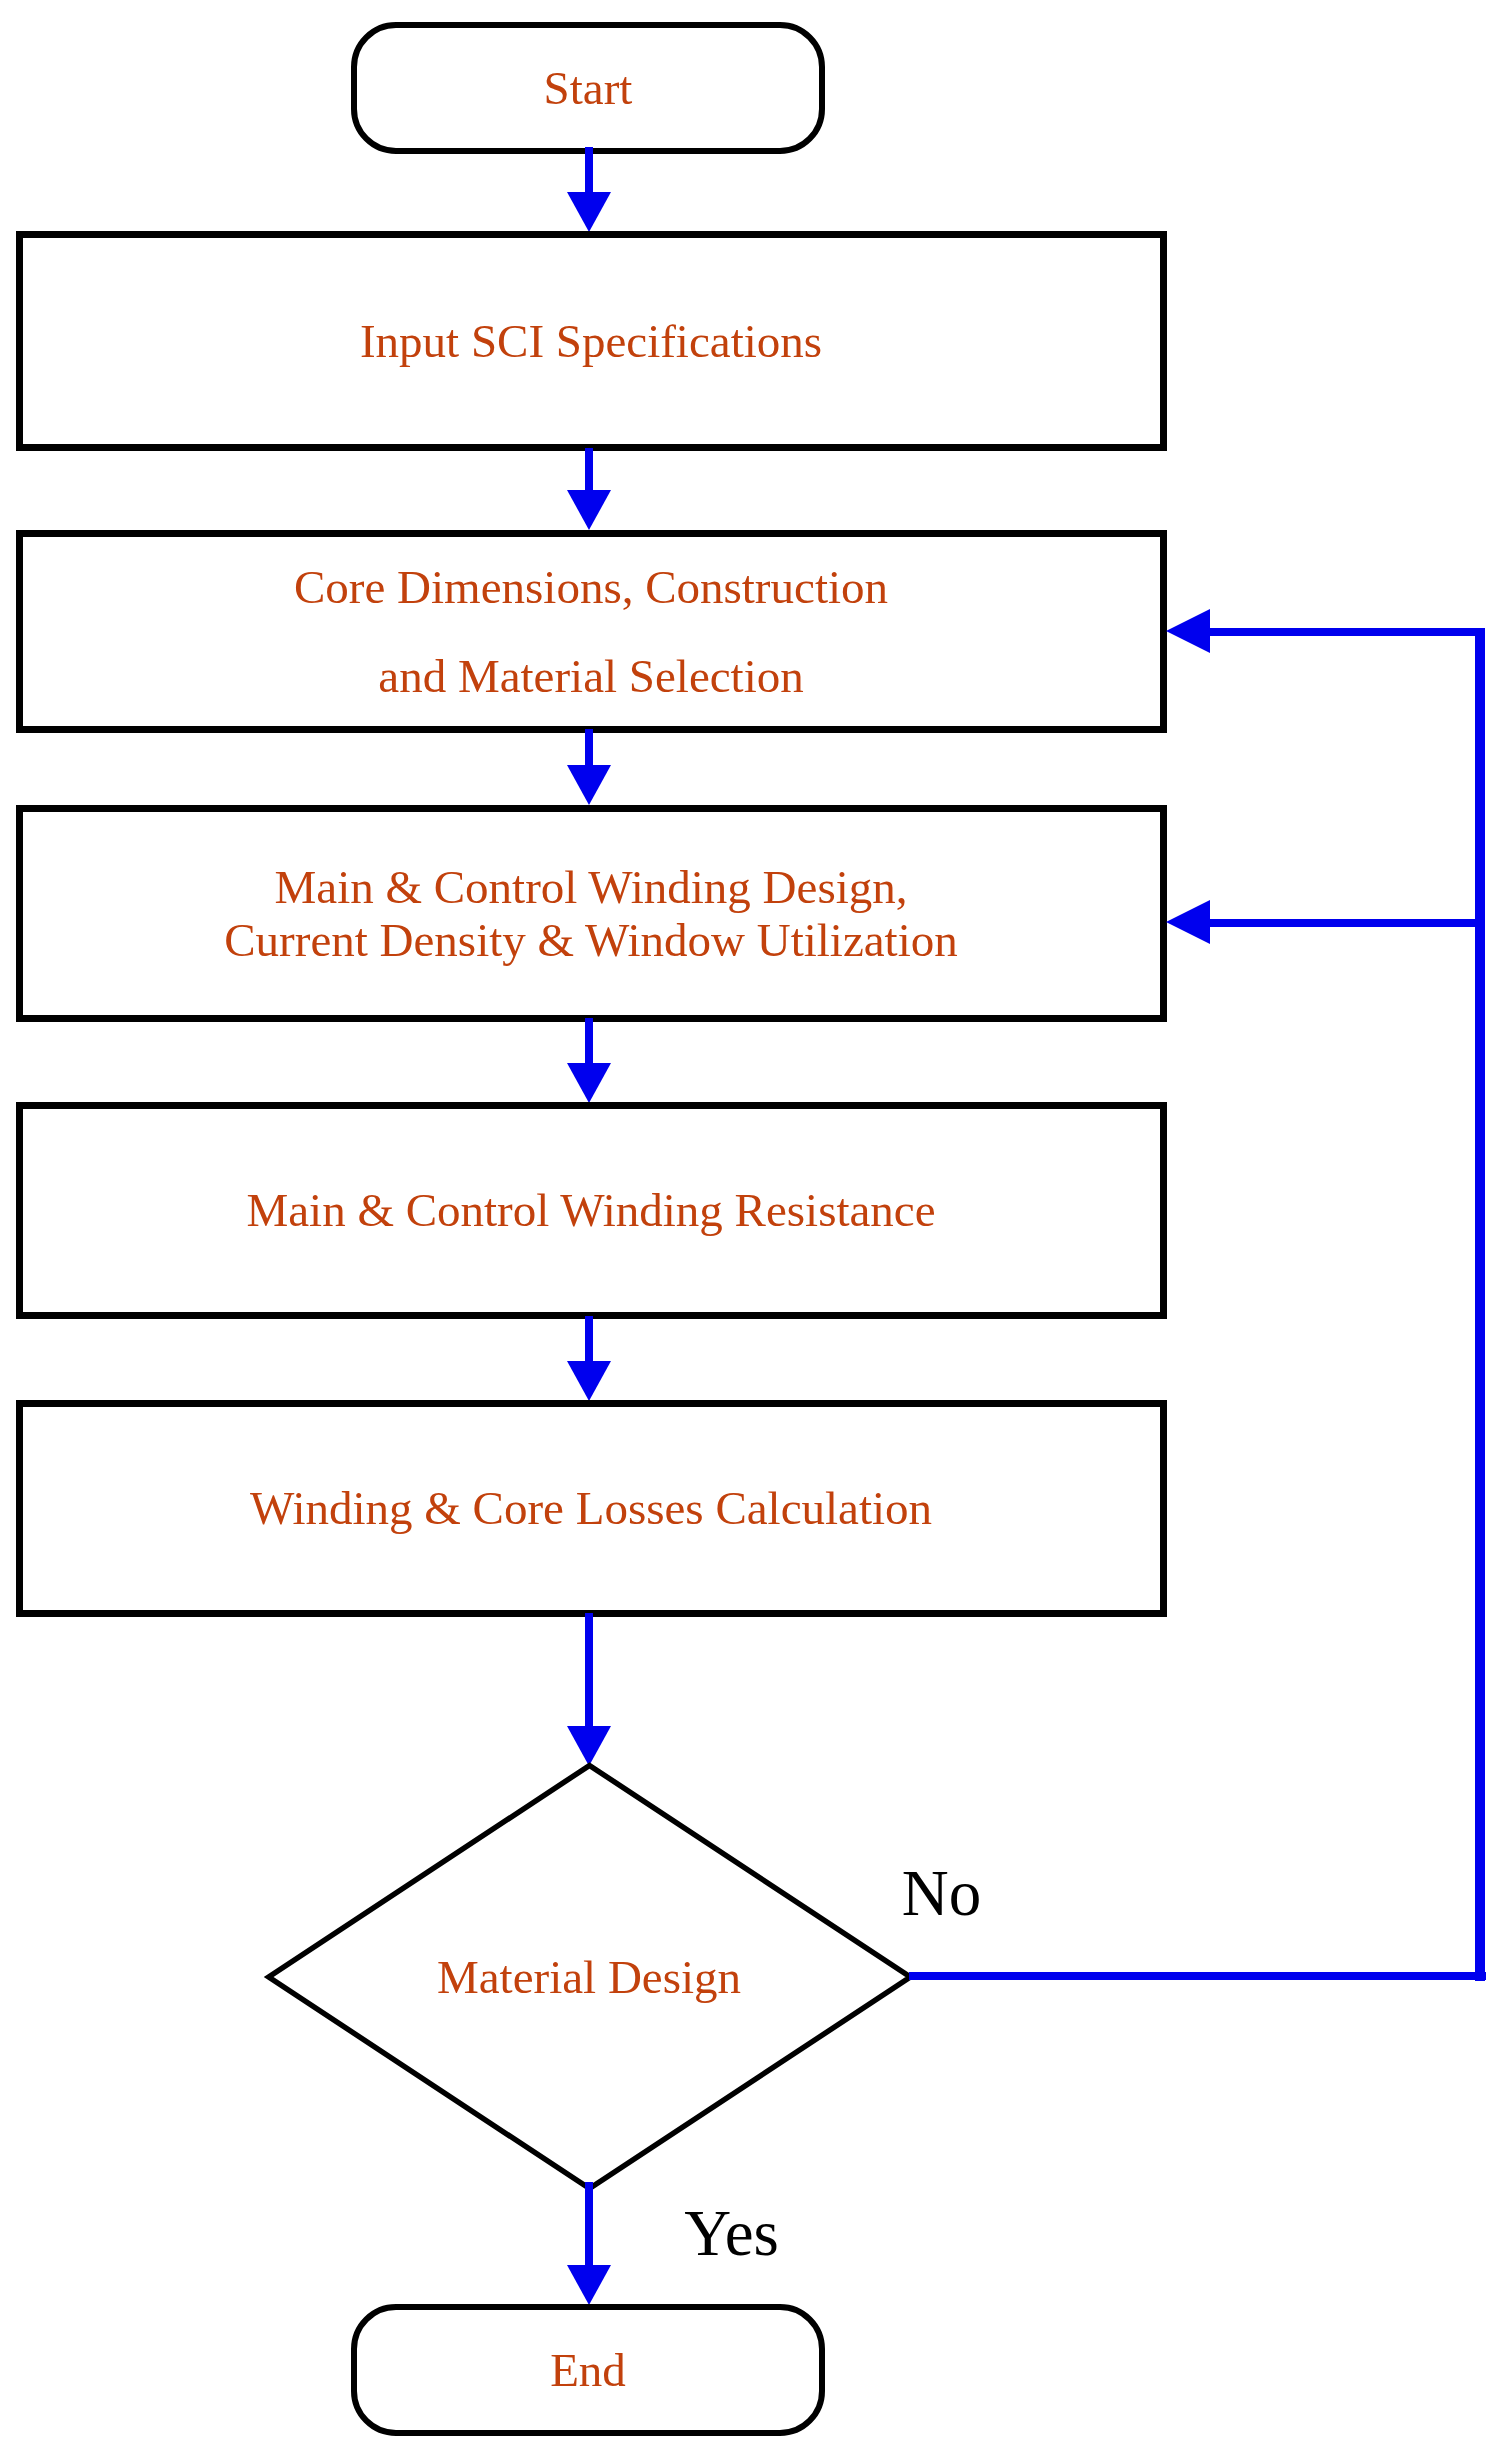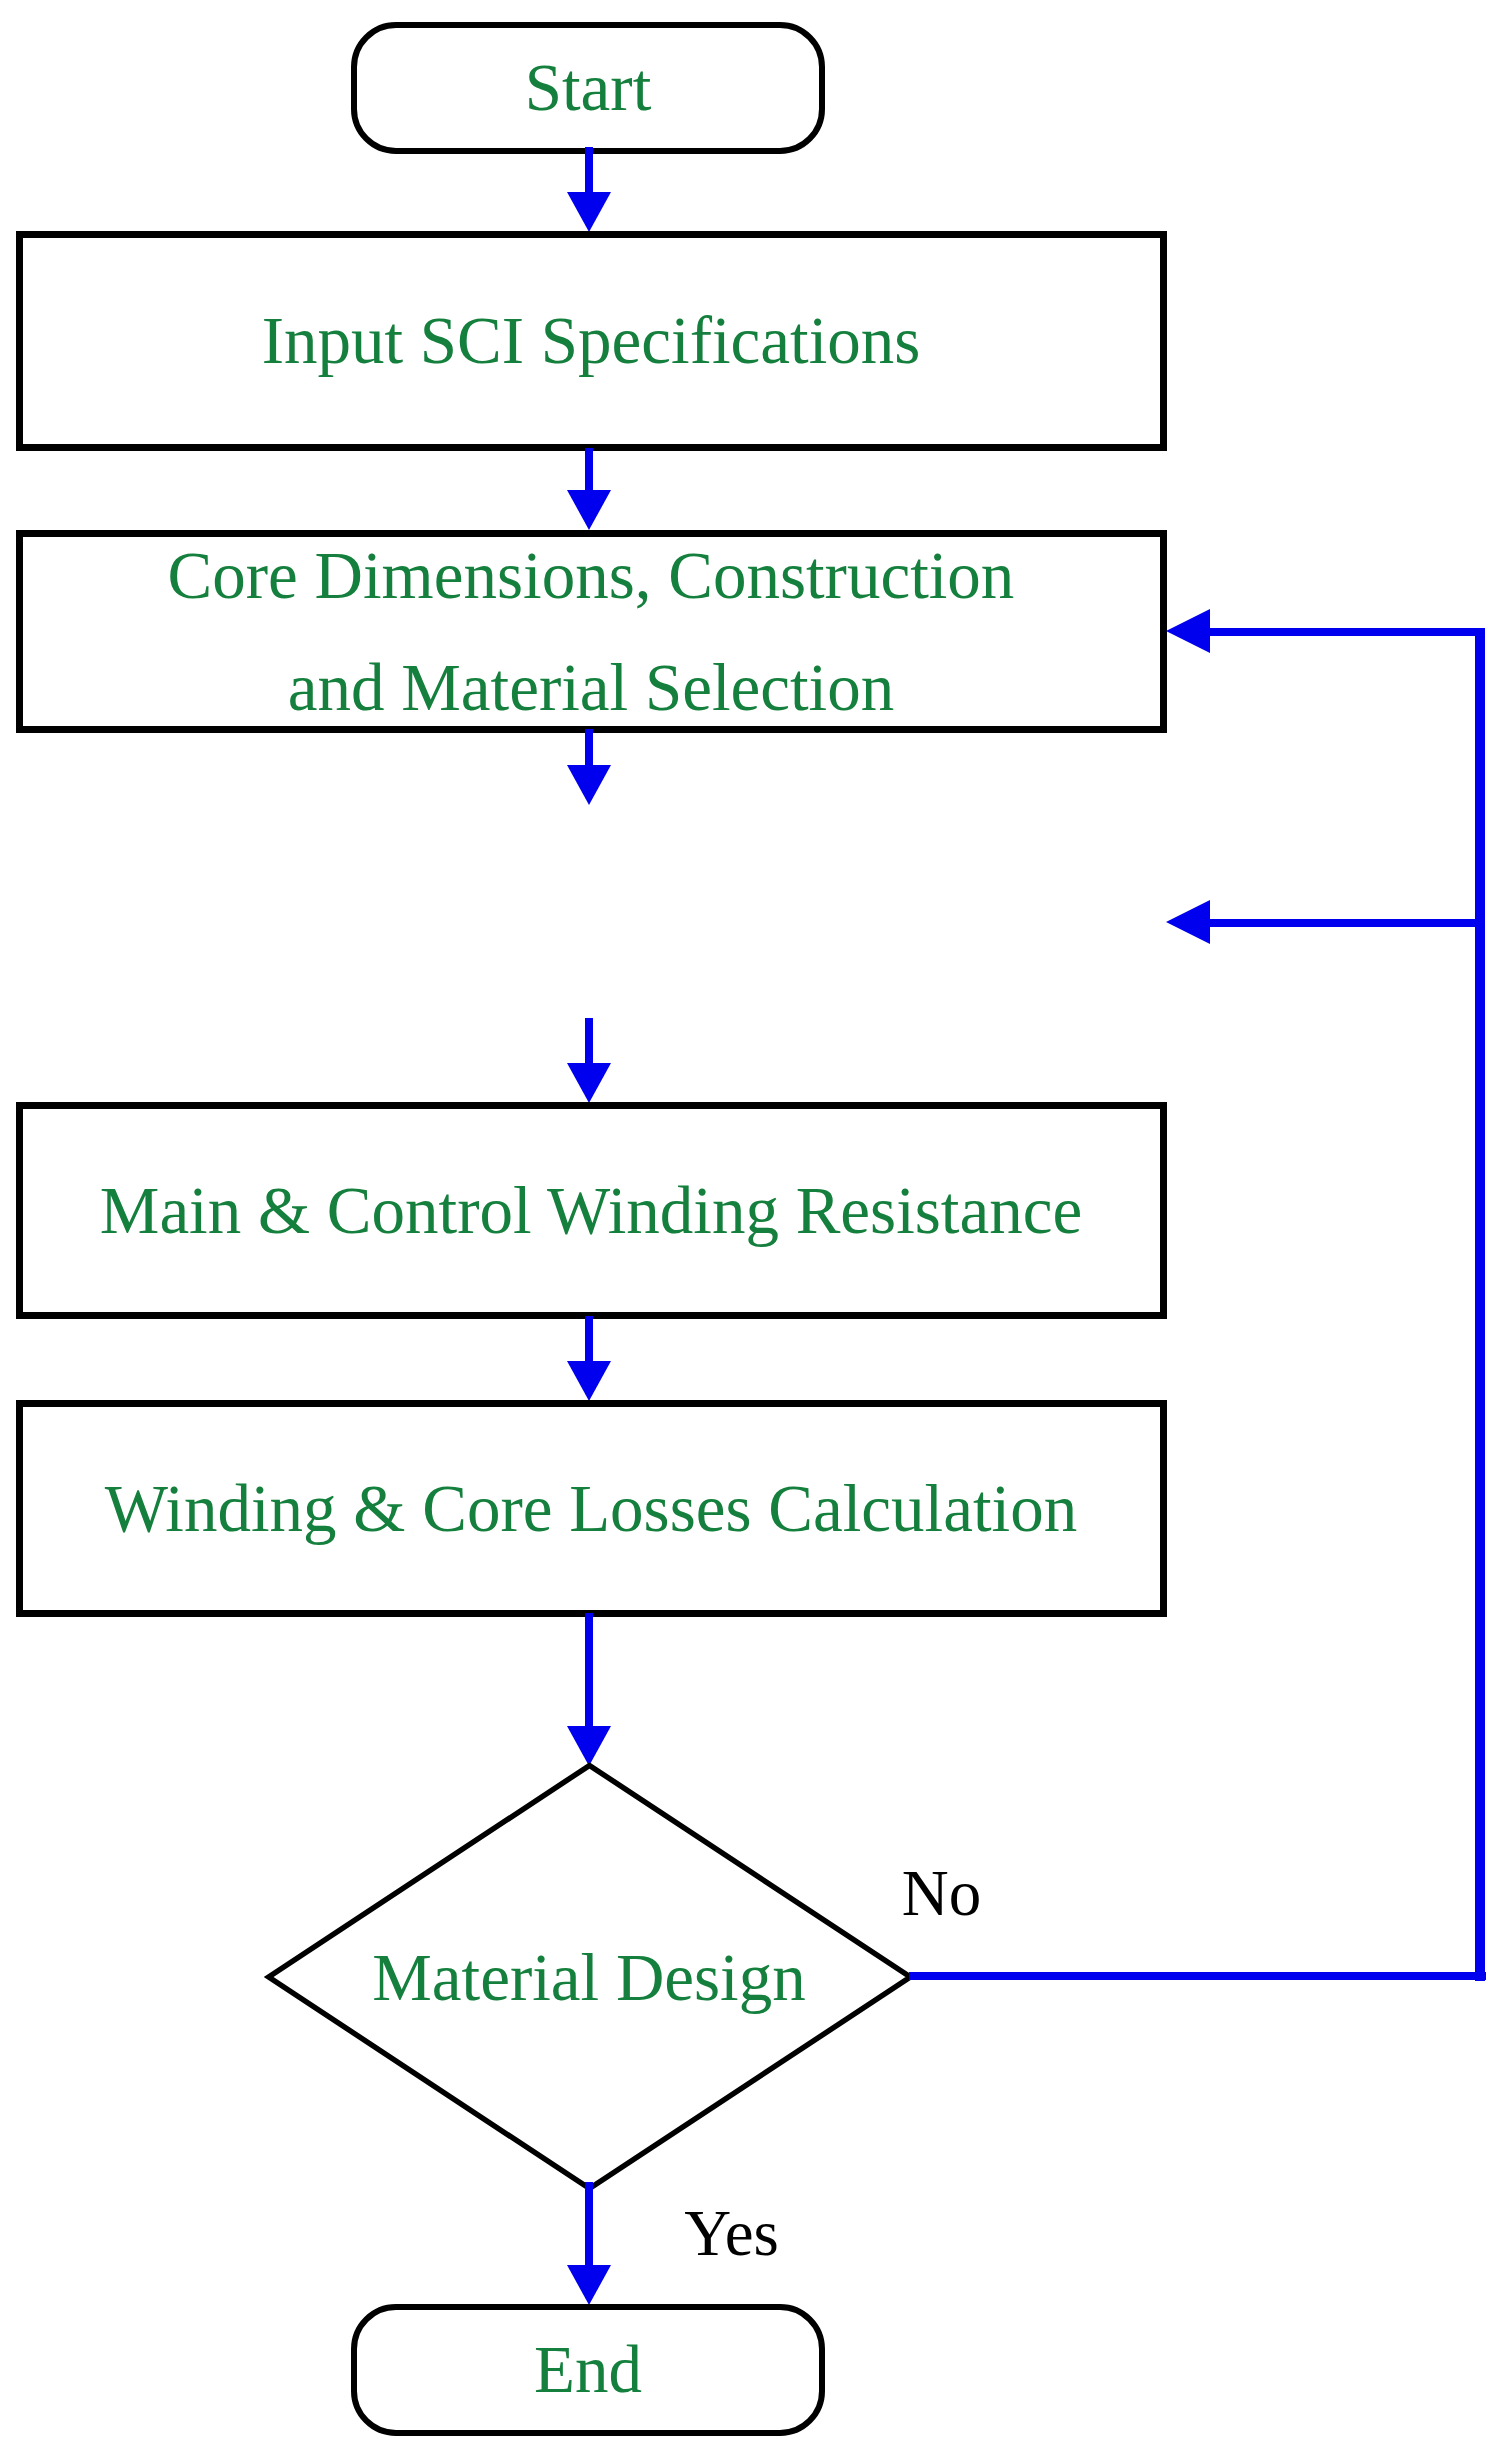--- a/index.html
+++ b/index.html
@@ -14,24 +14,24 @@
     font-family: "Liberation Serif", serif;
     color: #000000;
   }
   #canvas {
     position: absolute;
     left: 0; top: 0;
     width: 1504px;
     height: 2462px;
   }
   .node-text {
-    font-size: 67px;
+    font-size: 47px;
     line-height: 1.12;
     text-align: center;
-    color: #15803d;
+    color: #c2410c;
   }
   .terminal {
     position: absolute;
     left: 351px;
     width: 474px;
     height: 132px;
     border: 6.2px solid #000000;
     border-radius: 45px;
     background: #FFFFFF;
     box-sizing: border-box;
@@ -157,20 +157,24 @@
   <div class="head-down" id="arrow2-head"></div>
 
   <div class="process" id="box-core">
     <span class="node-text">Core Dimensions, Construction</span>
     <span class="node-text">and Material Selection</span>
   </div>
 
   <div class="stem-v" id="arrow3-stem"></div>
   <div class="head-down" id="arrow3-head"></div>
 
+  <div class="process" id="box-winding-design">
+    <span class="node-text">Main &amp; Control Winding Design,</span>
+    <span class="node-text">Current Density &amp; Window Utilization</span>
+  </div>
 
   <div class="stem-v" id="arrow4-stem"></div>
   <div class="head-down" id="arrow4-head"></div>
 
   <div class="process" id="box-winding-resistance">
     <span class="node-text">Main &amp; Control Winding Resistance</span>
   </div>
 
   <div class="stem-v" id="arrow5-stem"></div>
   <div class="head-down" id="arrow5-head"></div>

